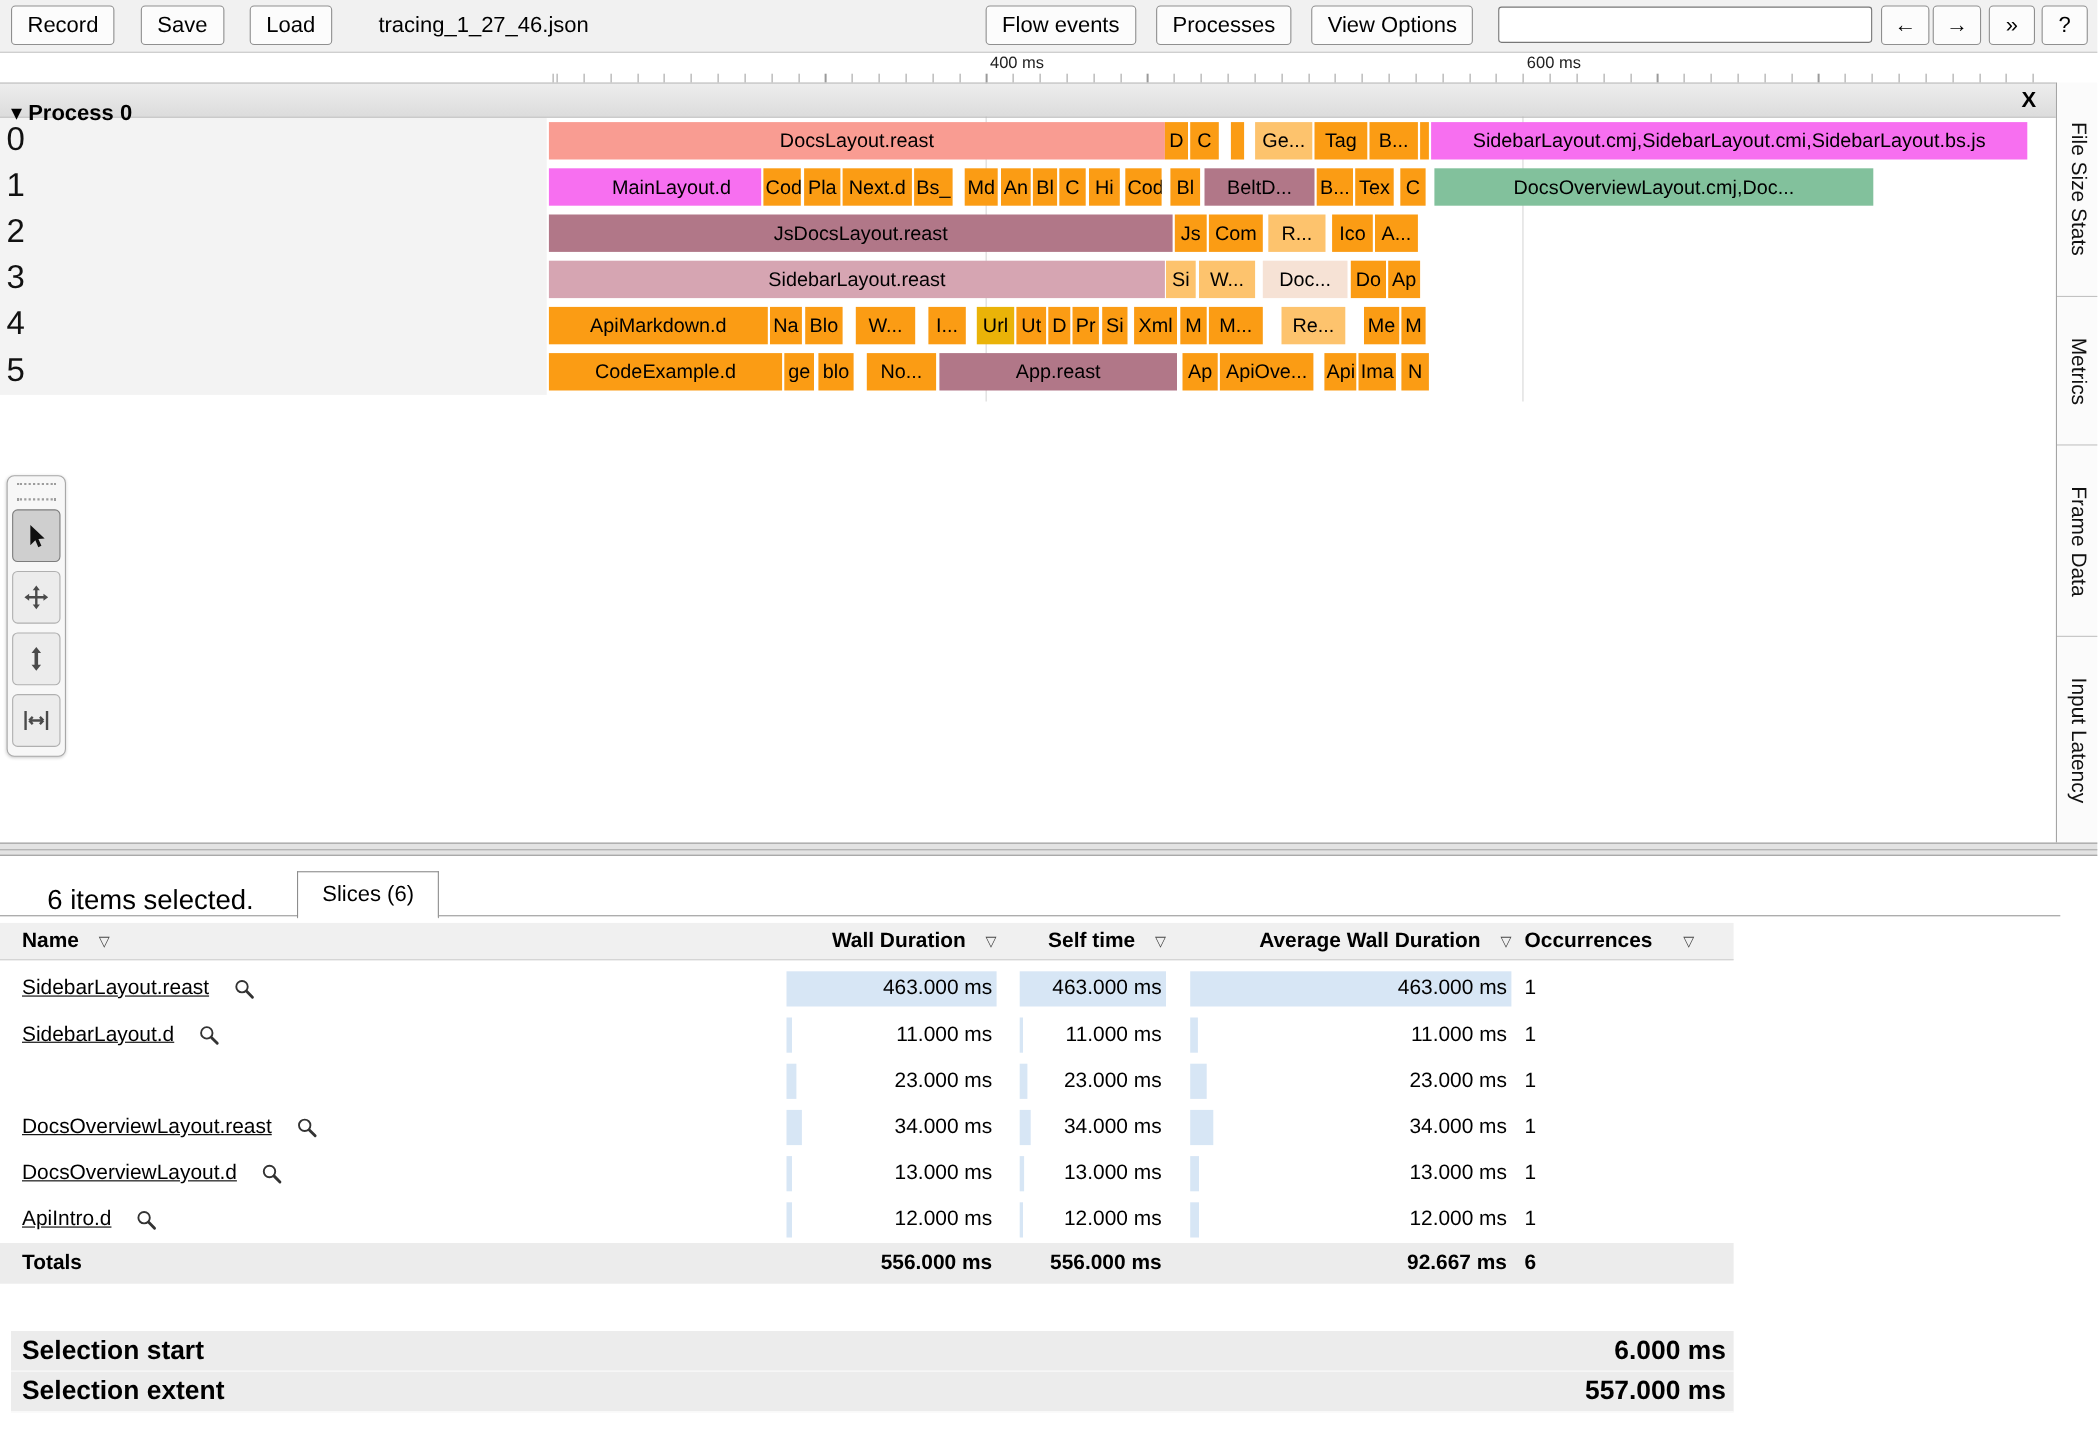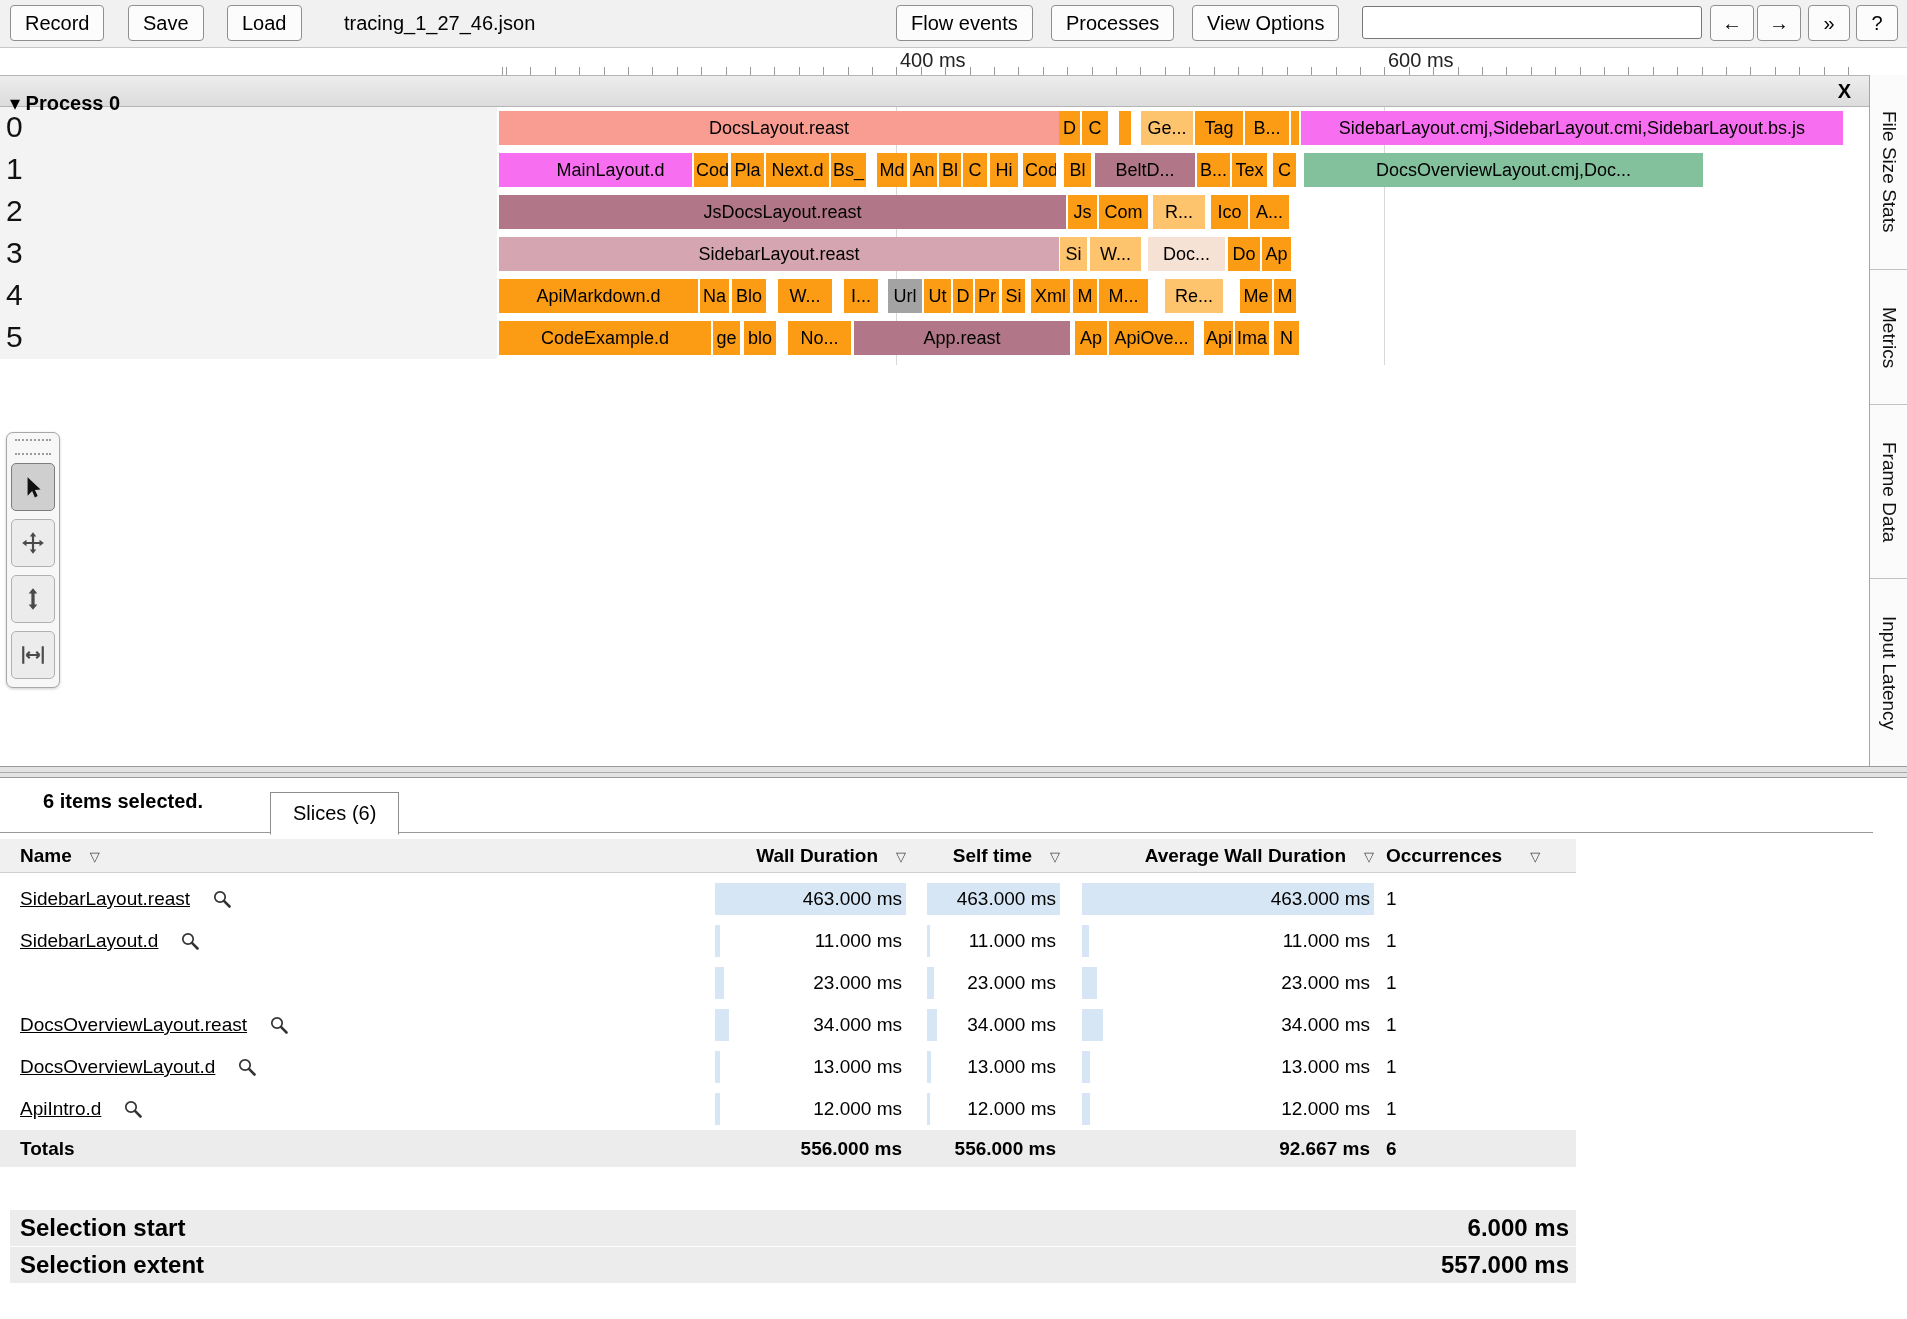--- a/index.html
+++ b/index.html
@@ -14,21 +14,21 @@
        justify-content:center;box-sizing:border-box;cursor:default;}
   .filename{position:absolute;left:344px;top:0;height:47px;line-height:47px;font-size:20px;}
   .search{position:absolute;left:1362px;top:6px;width:340px;height:33px;border:1px solid #777;
           border-radius:3px;background:#fff;font-size:18px;padding:0 8px;box-sizing:border-box;}
 
   
   .ruler{position:absolute;left:0;top:47px;width:100%;height:28px;background:#fff;z-index:5;}
   .ruler-ticks{position:absolute;left:499px;width:1370px;bottom:0;height:8px;
       background:repeating-linear-gradient(to right,#9a9a9a 0 1px,transparent 1px 24.4px);
       background-position-x:7px;}
-  .tick-label{position:absolute;top:2px;font-size:20px;color:#222;white-space:nowrap;}
+  .tick-label{position:absolute;top:2px;font-size:15px;color:#222;white-space:nowrap;}
   .gridline{position:absolute;top:47px;height:318px;width:1px;background:#d8d8d8;z-index:1;}
 
   
   .process-bar{position:absolute;left:0;top:75px;width:1869px;height:32px;
       background:linear-gradient(#ededed,#dcdcdc);border-top:1px solid #b5b5b5;
       border-bottom:1px solid #b5b5b5;box-sizing:border-box;z-index:10;}
   .process-title{position:absolute;left:10px;top:12px;height:32px;line-height:30px;font-size:20px;font-weight:600;}
   .process-close{position:absolute;right:18px;top:0;height:32px;line-height:30px;font-size:20px;
       font-weight:700;cursor:default;}
 
@@ -57,21 +57,21 @@
   .side-tab:last-child{border-bottom:none;}
   .vtext{writing-mode:vertical-rl;font-size:19px;color:#111;white-space:nowrap;}
 
   
   .splitter{position:absolute;left:0;top:766px;width:100%;height:12px;background:#e3e3e3;
             border-top:1px solid #9a9a9a;border-bottom:1px solid #9a9a9a;box-sizing:border-box;z-index:25;}
   .splitter-groove{position:absolute;left:0;right:0;top:5px;height:1px;background:#aaa;}
 
   
   .analysis{position:absolute;left:0;top:778px;width:100%;height:541px;background:#fff;z-index:15;}
-  .selected-text{position:absolute;left:43px;top:12px;font-size:20px;font-weight:700;}
+  .selected-text{position:absolute;left:43px;top:26px;font-size:25px;font-weight:400;}
   .tab-line{position:absolute;left:0;top:54px;width:1873px;height:1px;background:#999;}
   .slices-tab{position:absolute;left:270px;top:14px;height:41px;padding:0 22px;background:#fff;
       border:1px solid #8d8d8d;border-bottom:1px solid #fff;display:flex;align-items:center;
       font-size:20px;z-index:2;cursor:default;}
 
   .thead{position:absolute;left:0;top:61px;width:1576px;height:34px;background:#f0f0f0;
          border-bottom:1px solid #cfcfcf;box-sizing:border-box;font-weight:700;font-size:19px;}
   .hcell{position:absolute;top:0;height:34px;display:flex;align-items:center;gap:18px;}
   .hcell.right{justify-content:flex-end;}
   .sort{font-size:13px;color:#444;font-weight:400;cursor:default;}
@@ -183,21 +183,21 @@
       <div class="slice" style="left: 1060px; top: 130px; width: 27px; background: rgb(253, 195, 109);">Si</div>
       <div class="slice" style="left: 1090px; top: 130px; width: 51px; background: rgb(253, 195, 109);">W...</div>
       <div class="slice" style="left: 1148px; top: 130px; width: 77px; background: rgb(246, 226, 213);">Doc...</div>
       <div class="slice" style="left: 1228px; top: 130px; width: 32px; background: rgb(251, 156, 20);">Do</div>
       <div class="slice" style="left: 1262px; top: 130px; width: 29px; background: rgb(251, 156, 20);">Ap</div>
       <div class="slice" style="left: 499px; top: 172px; width: 199px; background: rgb(251, 156, 20);">ApiMarkdown.d</div>
       <div class="slice" style="left: 700px; top: 172px; width: 29px; background: rgb(251, 156, 20);">Na</div>
       <div class="slice" style="left: 732px; top: 172px; width: 34px; background: rgb(251, 156, 20);">Blo</div>
       <div class="slice" style="left: 778px; top: 172px; width: 54px; background: rgb(251, 156, 20);">W...</div>
       <div class="slice" style="left: 844px; top: 172px; width: 34px; background: rgb(251, 156, 20);">I...</div>
-      <div class="slice" style="left: 888px; top: 172px; width: 34px; background: #a3a3a3;">Url</div>
+      <div class="slice" style="left: 888px; top: 172px; width: 34px; background: #eab308;">Url</div>
       <div class="slice" style="left: 924px; top: 172px; width: 27px; background: rgb(251, 156, 20);">Ut</div>
       <div class="slice" style="left: 953px; top: 172px; width: 20px; background: rgb(251, 156, 20);">D</div>
       <div class="slice" style="left: 975px; top: 172px; width: 24px; background: rgb(251, 156, 20);">Pr</div>
       <div class="slice" style="left: 1002px; top: 172px; width: 23px; background: rgb(251, 156, 20);">Si</div>
       <div class="slice" style="left: 1031px; top: 172px; width: 39px; background: rgb(251, 156, 20);">Xml</div>
       <div class="slice" style="left: 1073px; top: 172px; width: 24px; background: rgb(251, 156, 20);">M</div>
       <div class="slice" style="left: 1099px; top: 172px; width: 49px; background: rgb(251, 156, 20);">M...</div>
       <div class="slice" style="left: 1165px; top: 172px; width: 58px; background: rgb(253, 195, 109);">Re...</div>
       <div class="slice" style="left: 1240px; top: 172px; width: 32px; background: rgb(251, 156, 20);">Me</div>
       <div class="slice" style="left: 1274px; top: 172px; width: 22px; background: rgb(251, 156, 20);">M</div>

